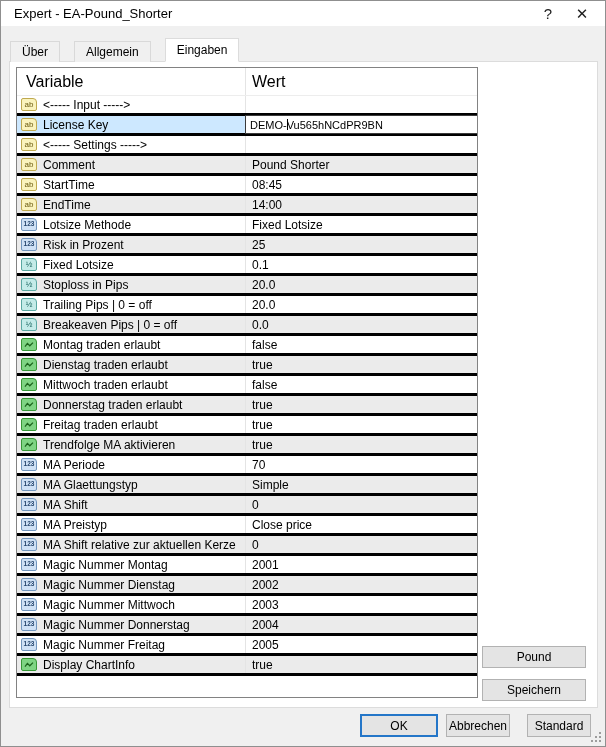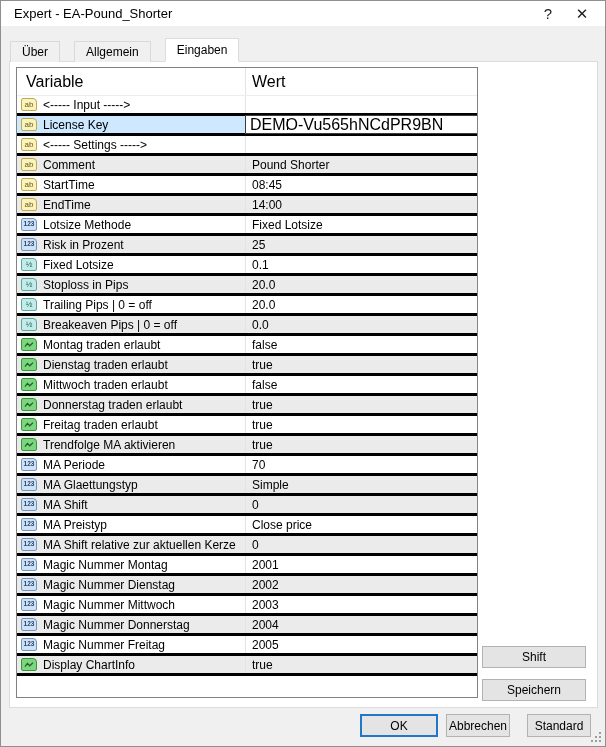--- a/index.html
+++ b/index.html
@@ -27,21 +27,21 @@
   .row .lcell{width:229px;display:flex;align-items:center;padding-left:4px;border-right:1px solid #e4e4e4;overflow:hidden;white-space:nowrap;}
   .row .value{flex:1;display:flex;align-items:center;padding-left:6px;position:relative;white-space:nowrap;}
   .row.selected .lcell{background:#cde8ff;}
   .icon{width:16px;height:13px;border-radius:2px 4px 2px 2px;margin-right:6px;flex:0 0 16px;
         display:flex;align-items:center;justify-content:center;font-weight:bold;line-height:1;}
   .icon-string{background:#faf3bd;border:1px solid #bfa94f;color:#6a5a10;font-size:8px;font-weight:normal;}
   .icon-int{background:#cfe1f5;border:1px solid #7195bd;color:#26466e;font-size:6.5px;}
   .icon-double{background:#c4ebe8;border:1px solid #5aa8a2;color:#115e58;font-size:8px;font-weight:normal;}
   .icon-bool{background:#7fd484;border:1px solid #379837;}
   .editbox{position:absolute;left:-1px;top:-1px;right:-1px;bottom:-1px;background:#fff;border:1px solid #3a3a3a;
-           display:flex;align-items:center;padding-left:4px;font-size:16px;}
+           display:flex;align-items:center;padding-left:4px;font-size:11px;}
   .caret{position:absolute;left:41px;top:3px;bottom:3px;width:1px;background:#000;}
   
   .btn{background:#e4e4e4;border:1px solid #b2b2b2;font-size:12px;color:#000;font-family:"Liberation Sans",sans-serif;
        display:flex;align-items:center;justify-content:center;cursor:default;}
   .sidebtn{position:absolute;right:11px;width:104px;height:22px;}
   .btn-laden{top:584px;}
   .btn-speichern{top:617px;}
   .bottombar{position:absolute;right:14px;bottom:9px;display:flex;align-items:center;height:23px;}
   .bbtn{height:23px;}
   .btn-ok{width:78px;border:2px solid #2476c8;margin-right:8px;}
@@ -333,21 +333,21 @@
                 <svg viewBox="0 0 12 10" width="10" height="8">
                   <polyline points="1,7 4,3 7,6 11,2" fill="none" stroke="#1c641c" stroke-width="1.6"></polyline>
                 </svg>
               </span>
       <span class="label">Display ChartInfo</span>
     </div>
     <div class="value">true</div>
   </div>
 </div>
     </div>
-    <div class="btn sidebtn btn-laden">Shift</div>
+    <div class="btn sidebtn btn-laden">Pound</div>
     <div class="btn sidebtn btn-speichern">Speichern</div>
   </div>
 
   <div class="bottombar">
     <div class="btn bbtn btn-ok">OK</div>
     <div class="btn bbtn btn-cancel">Abbrechen</div>
     <div class="btn bbtn btn-default">Standard</div>
   </div>
 
   <svg class="grip" viewBox="0 0 11 11">

